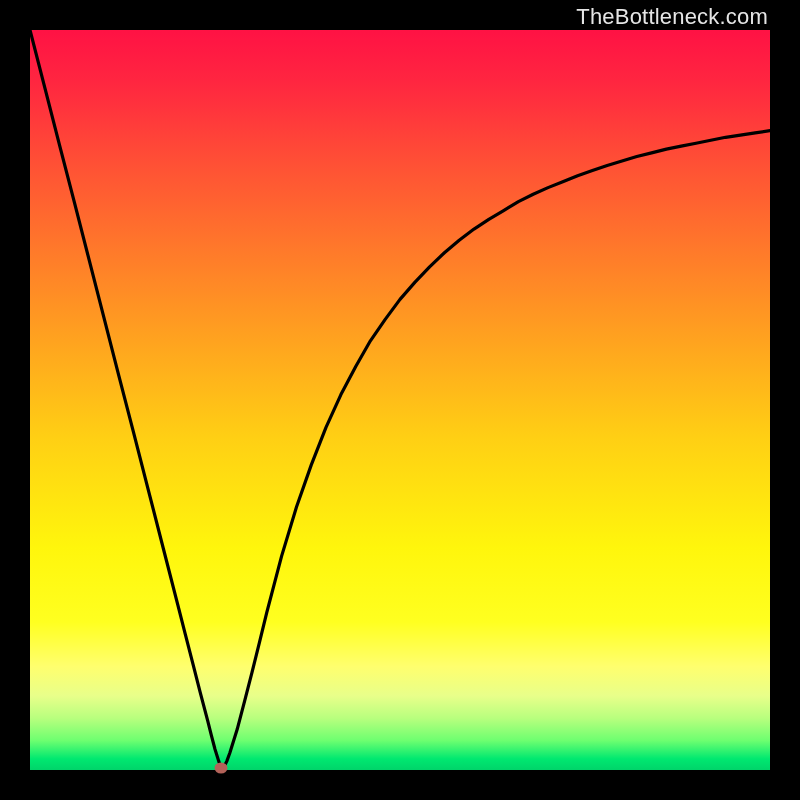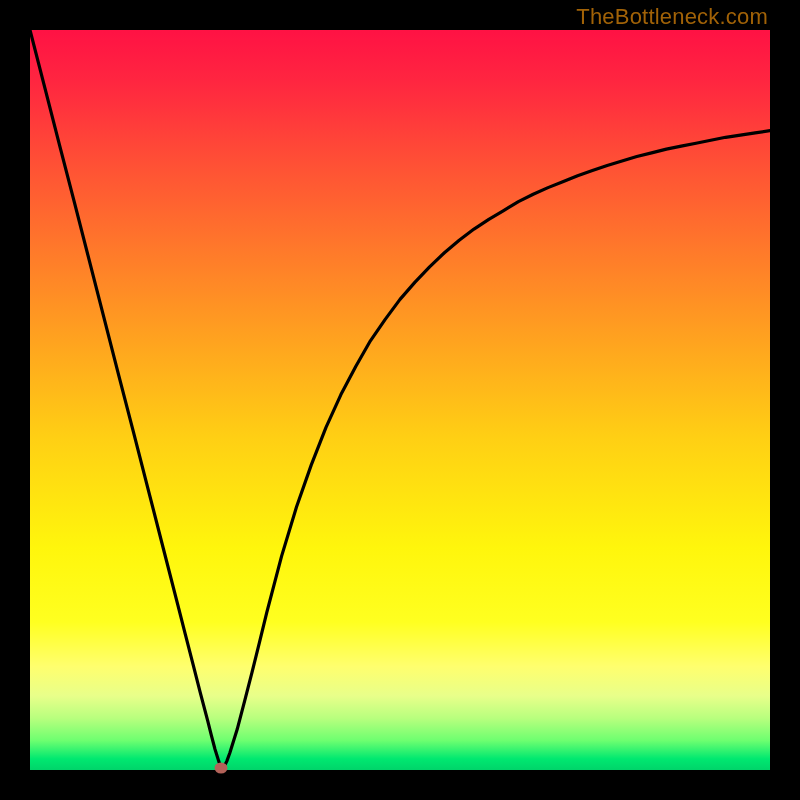--- a/index.html
+++ b/index.html
@@ -22,21 +22,21 @@
     position: absolute;
     left: 0;
     top: 0;
     width: 740px;
     height: 740px;
   }
   .watermark {
     position: absolute;
     top: 4px;
     right: 32px;
-    color: #a16207;
+    color: #e5e5e5;
     font-family: Arial, Helvetica, sans-serif;
     font-size: 22px;
     letter-spacing: 0.2px;
     user-select: none;
   }
   .marker {
     position: absolute;
     width: 13px;
     height: 11px;
     background: #b36259;

